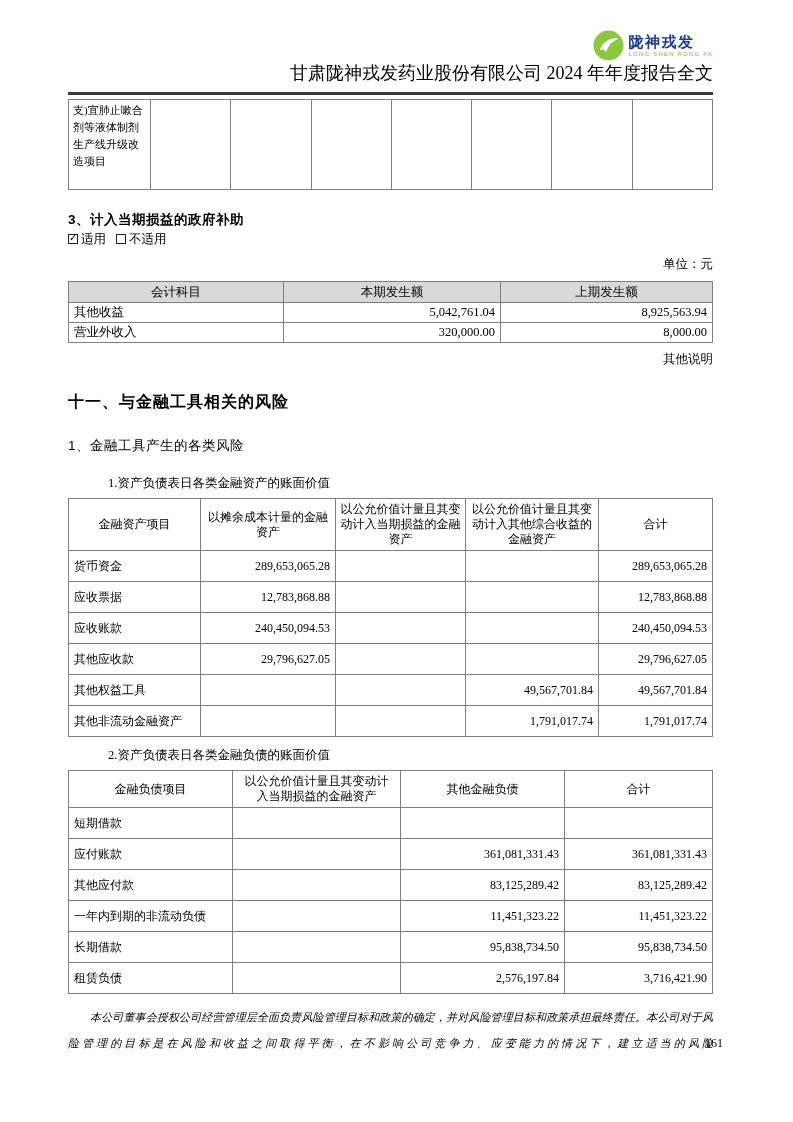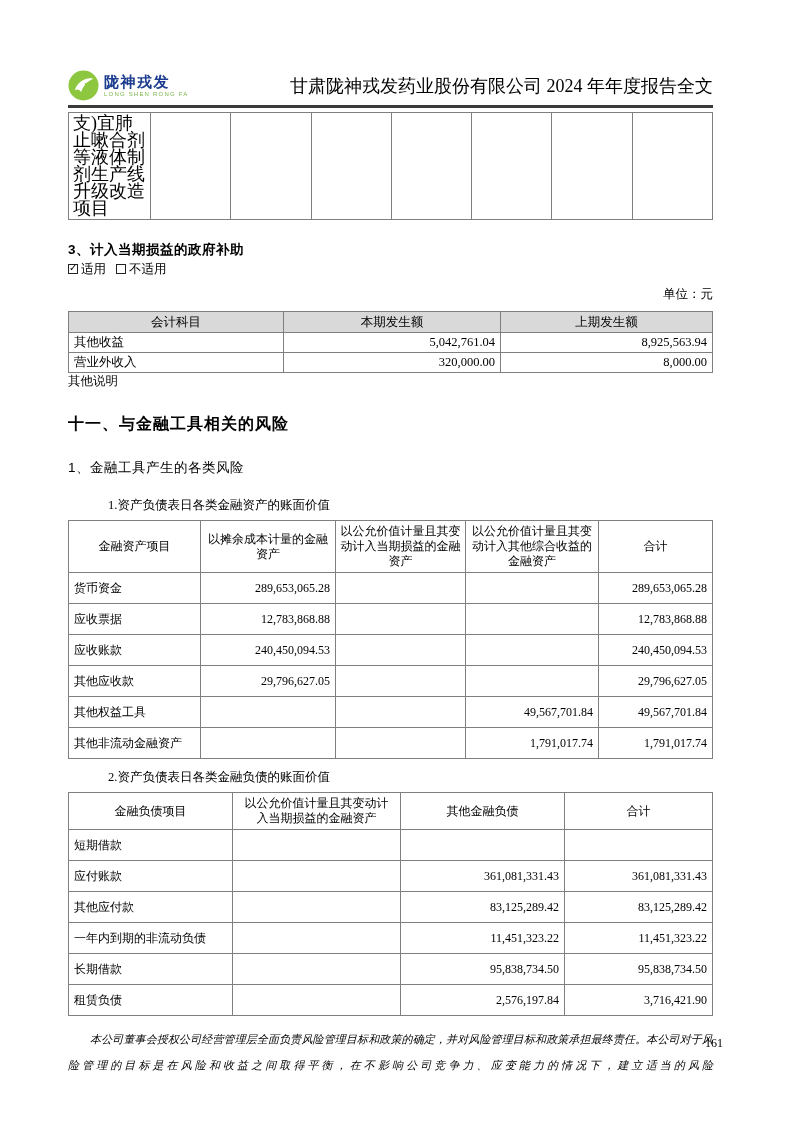--- a/index.html
+++ b/index.html
@@ -13,55 +13,55 @@
     position:relative;
     width:793px; height:1122px;
     background:#fff;
     overflow:hidden;
   }
   .content {
     position:absolute; left:68px; top:0; width:645px;
   }
 
   
-  .header { margin-top:70px; display:flex; justify-content:space-between; align-items:flex-end; }
+  .header { margin-top:30px; display:flex; justify-content:flex-start; align-items:flex-end;flex-direction:column; }
   .logo { display:flex; align-items:center; }
   .logo-mark { width:31px; height:31px; flex:0 0 auto; }
   .logo-text { margin-left:5px; line-height:1; }
   .logo-cn { font-size:15px; font-weight:bold; color:#1b3c8f; letter-spacing:1.5px; font-family:"Liberation Sans",sans-serif; }
   .logo-en { font-size:6px; color:#7ab648; letter-spacing:1.2px; margin-top:2px; font-family:"Liberation Sans",sans-serif; }
   .doc-title { font-size:18px; padding-bottom:3px; }
   .header-rule { height:3px; background:#3a3a3a; margin-top:4px; }
 
   
   table { border-collapse:collapse; width:100%; table-layout:fixed; }
   th, td { border:1px solid #7f7f7f; font-size:12px; font-weight:normal; padding:1px 5px; overflow:hidden; }
   th { text-align:center; vertical-align:middle; line-height:15px; }
   td { vertical-align:middle; }
   td:first-child { text-align:left; }
   td:not(:first-child) { text-align:right; }
 
   
   .carry-table { margin-top:4px; }
-  .carry-table td { vertical-align:top; font-size:18px; line-height:17px; height:90px; padding:2px 4px; }
+  .carry-table td { vertical-align:top; font-size:11px; line-height:17px; height:90px; padding:2px 4px; }
 
   
   .h-level3 { margin-top:21px; font-size:13.5px; font-weight:bold; letter-spacing:0.5px; font-family:"Liberation Sans",sans-serif; }
   .applicable-line { margin-top:2px; font-size:12.5px; }
   .cb { display:inline-block; width:10px; height:10px; border:1px solid #222; position:relative; top:1px; margin-right:3px; }
   .cb.checked::after { content:"✓"; position:absolute; top:-3px; left:0; font-size:10px; }
   .cb-group { margin-right:10px; }
   .unit-line { margin-top:8px; text-align:right; font-size:12.5px; }
 
   
   .gov-table { margin-top:8px; }
   .gov-table th { background:#d9d9d9; height:21px; font-size:12.5px; }
   .gov-table td { height:19px; font-size:12.5px; }
 
-  .other-note { font-size:12.5px; }
+  .other-note { margin-top:8px; font-size:12.5px;text-align:right; }
 
   .h-level1 { margin-top:24px; font-size:16px; font-weight:bold; letter-spacing:1px; font-family:"Liberation Sans",sans-serif; }
   .h-level2 { margin-top:24px; font-size:13.5px; font-weight:normal; letter-spacing:0.5px; font-family:"Liberation Sans",sans-serif; }
   .caption { margin-top:20px; margin-left:40px; font-size:12.5px; }
 
   
   .asset-table { margin-top:6px; }
   .asset-table th { padding:3px 4px; }
   .asset-table td { height:31px; }
 

